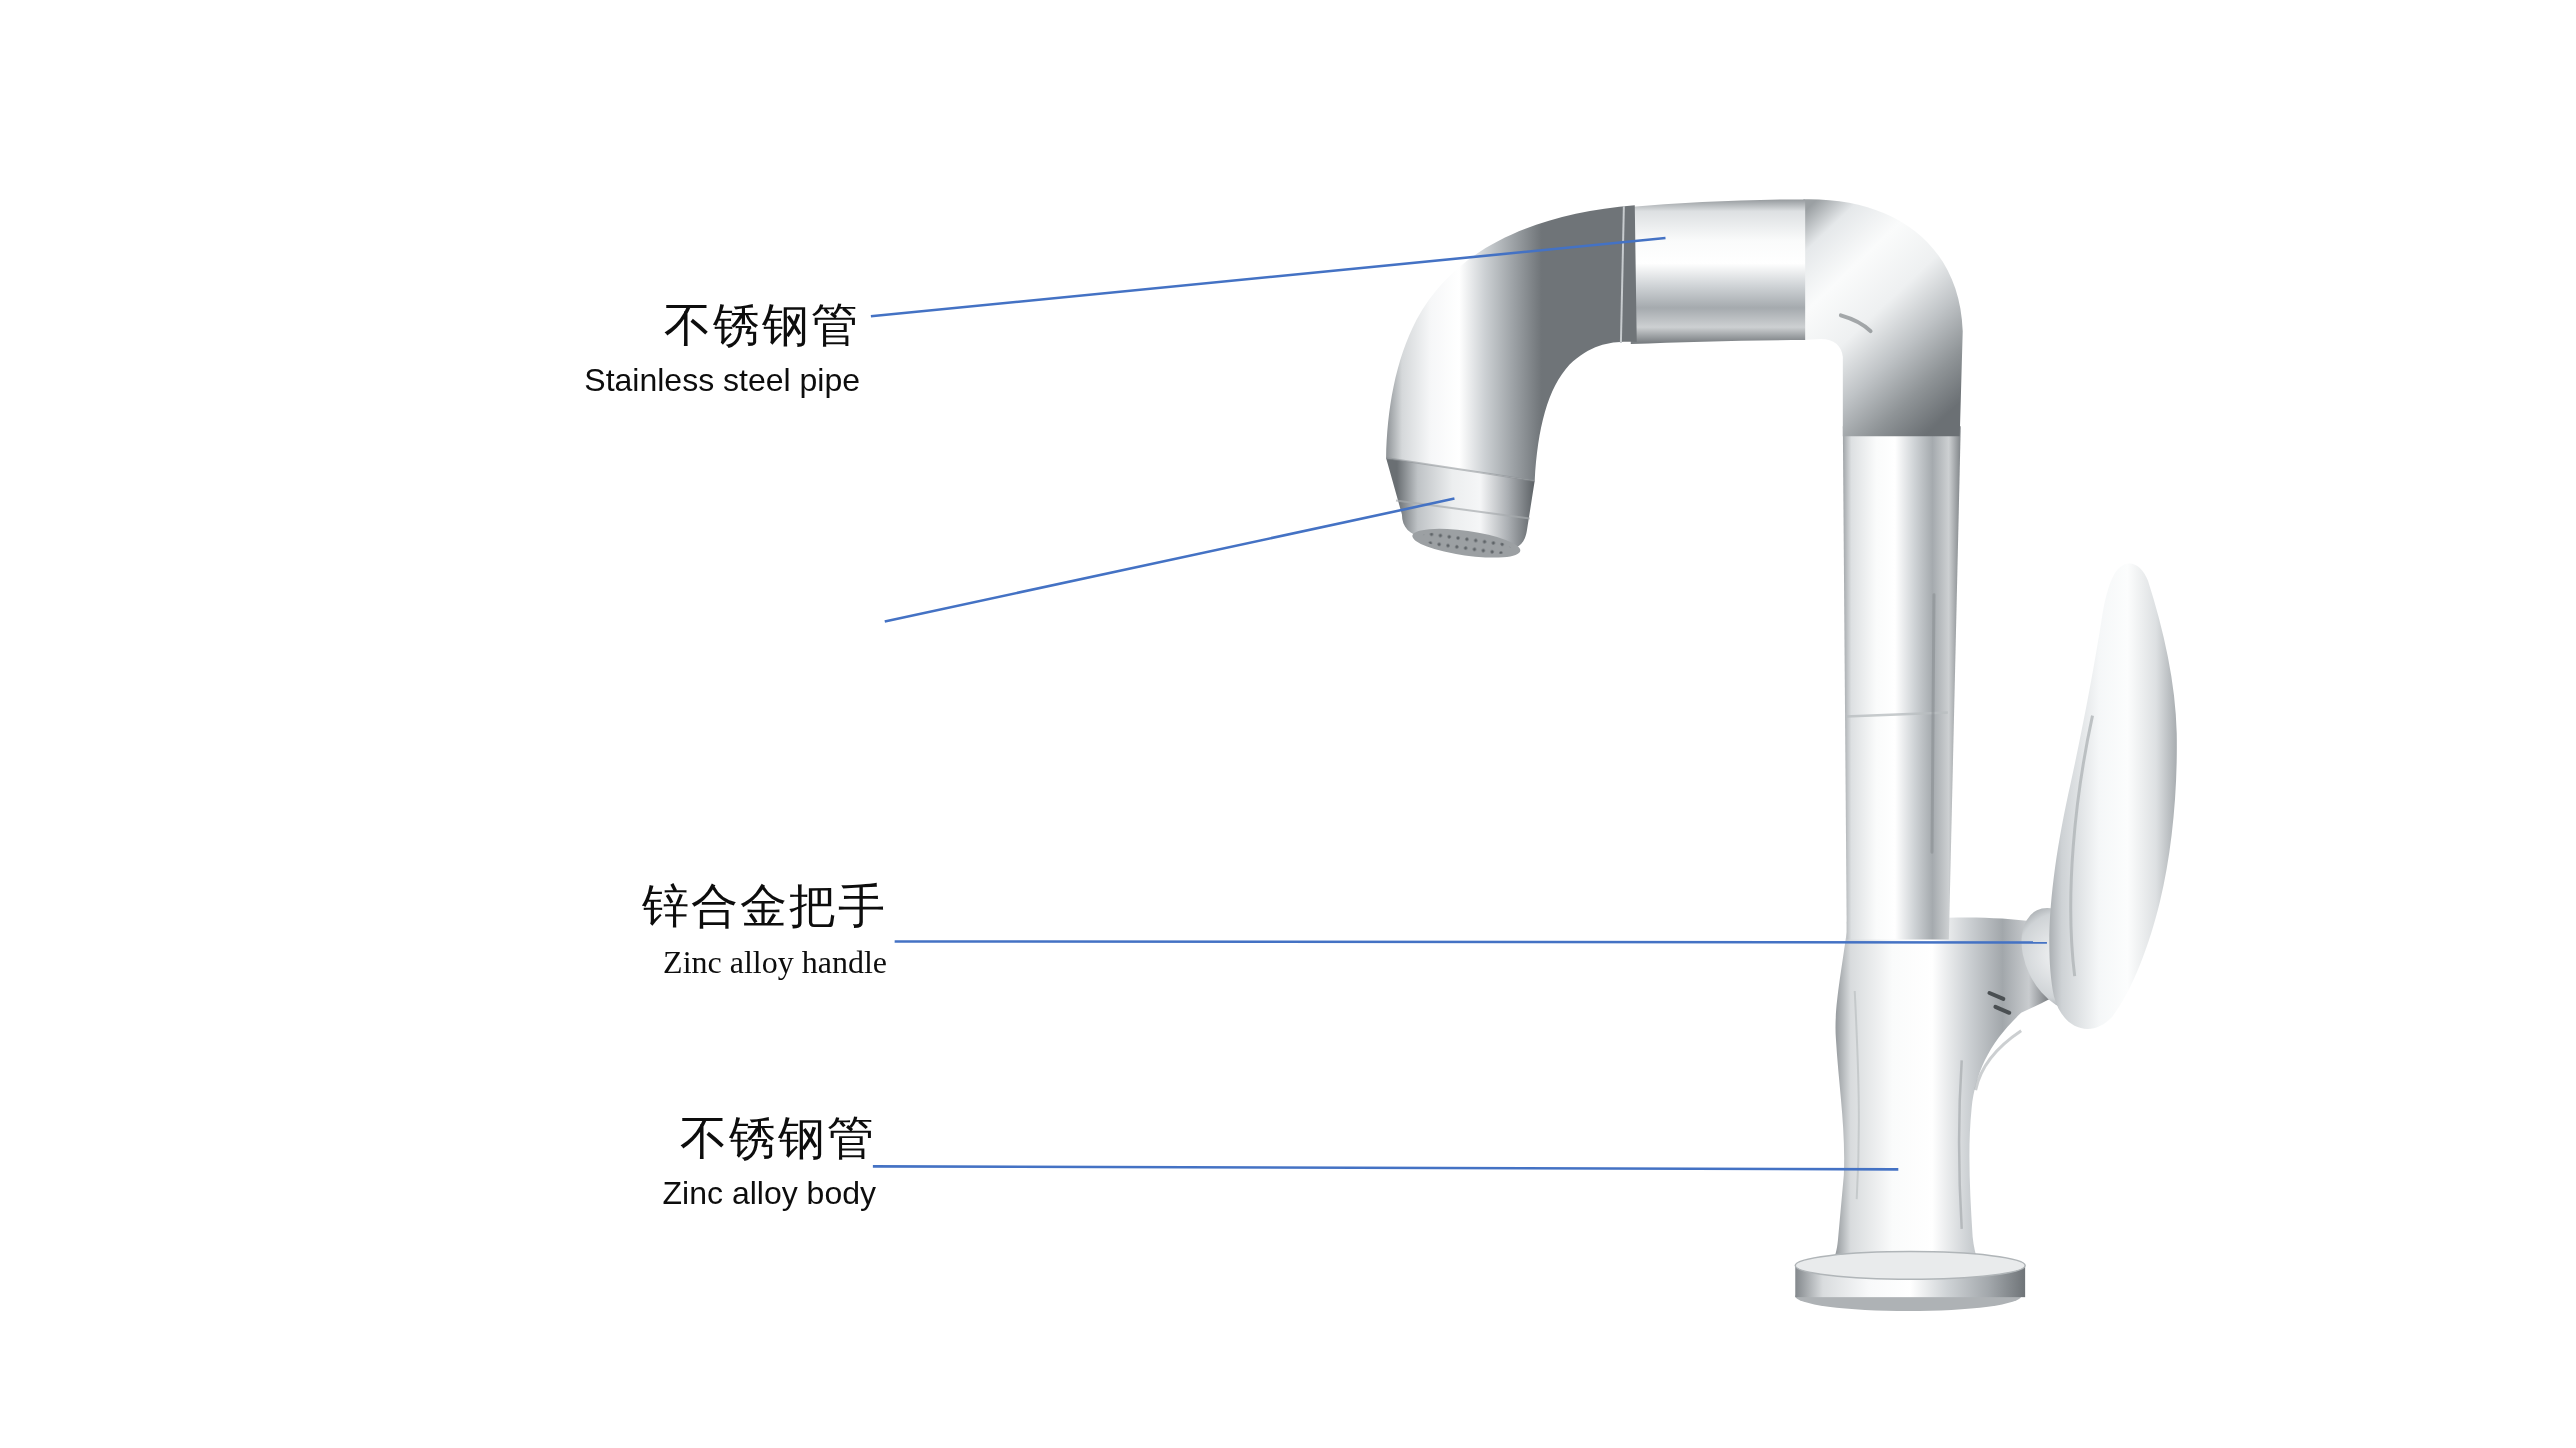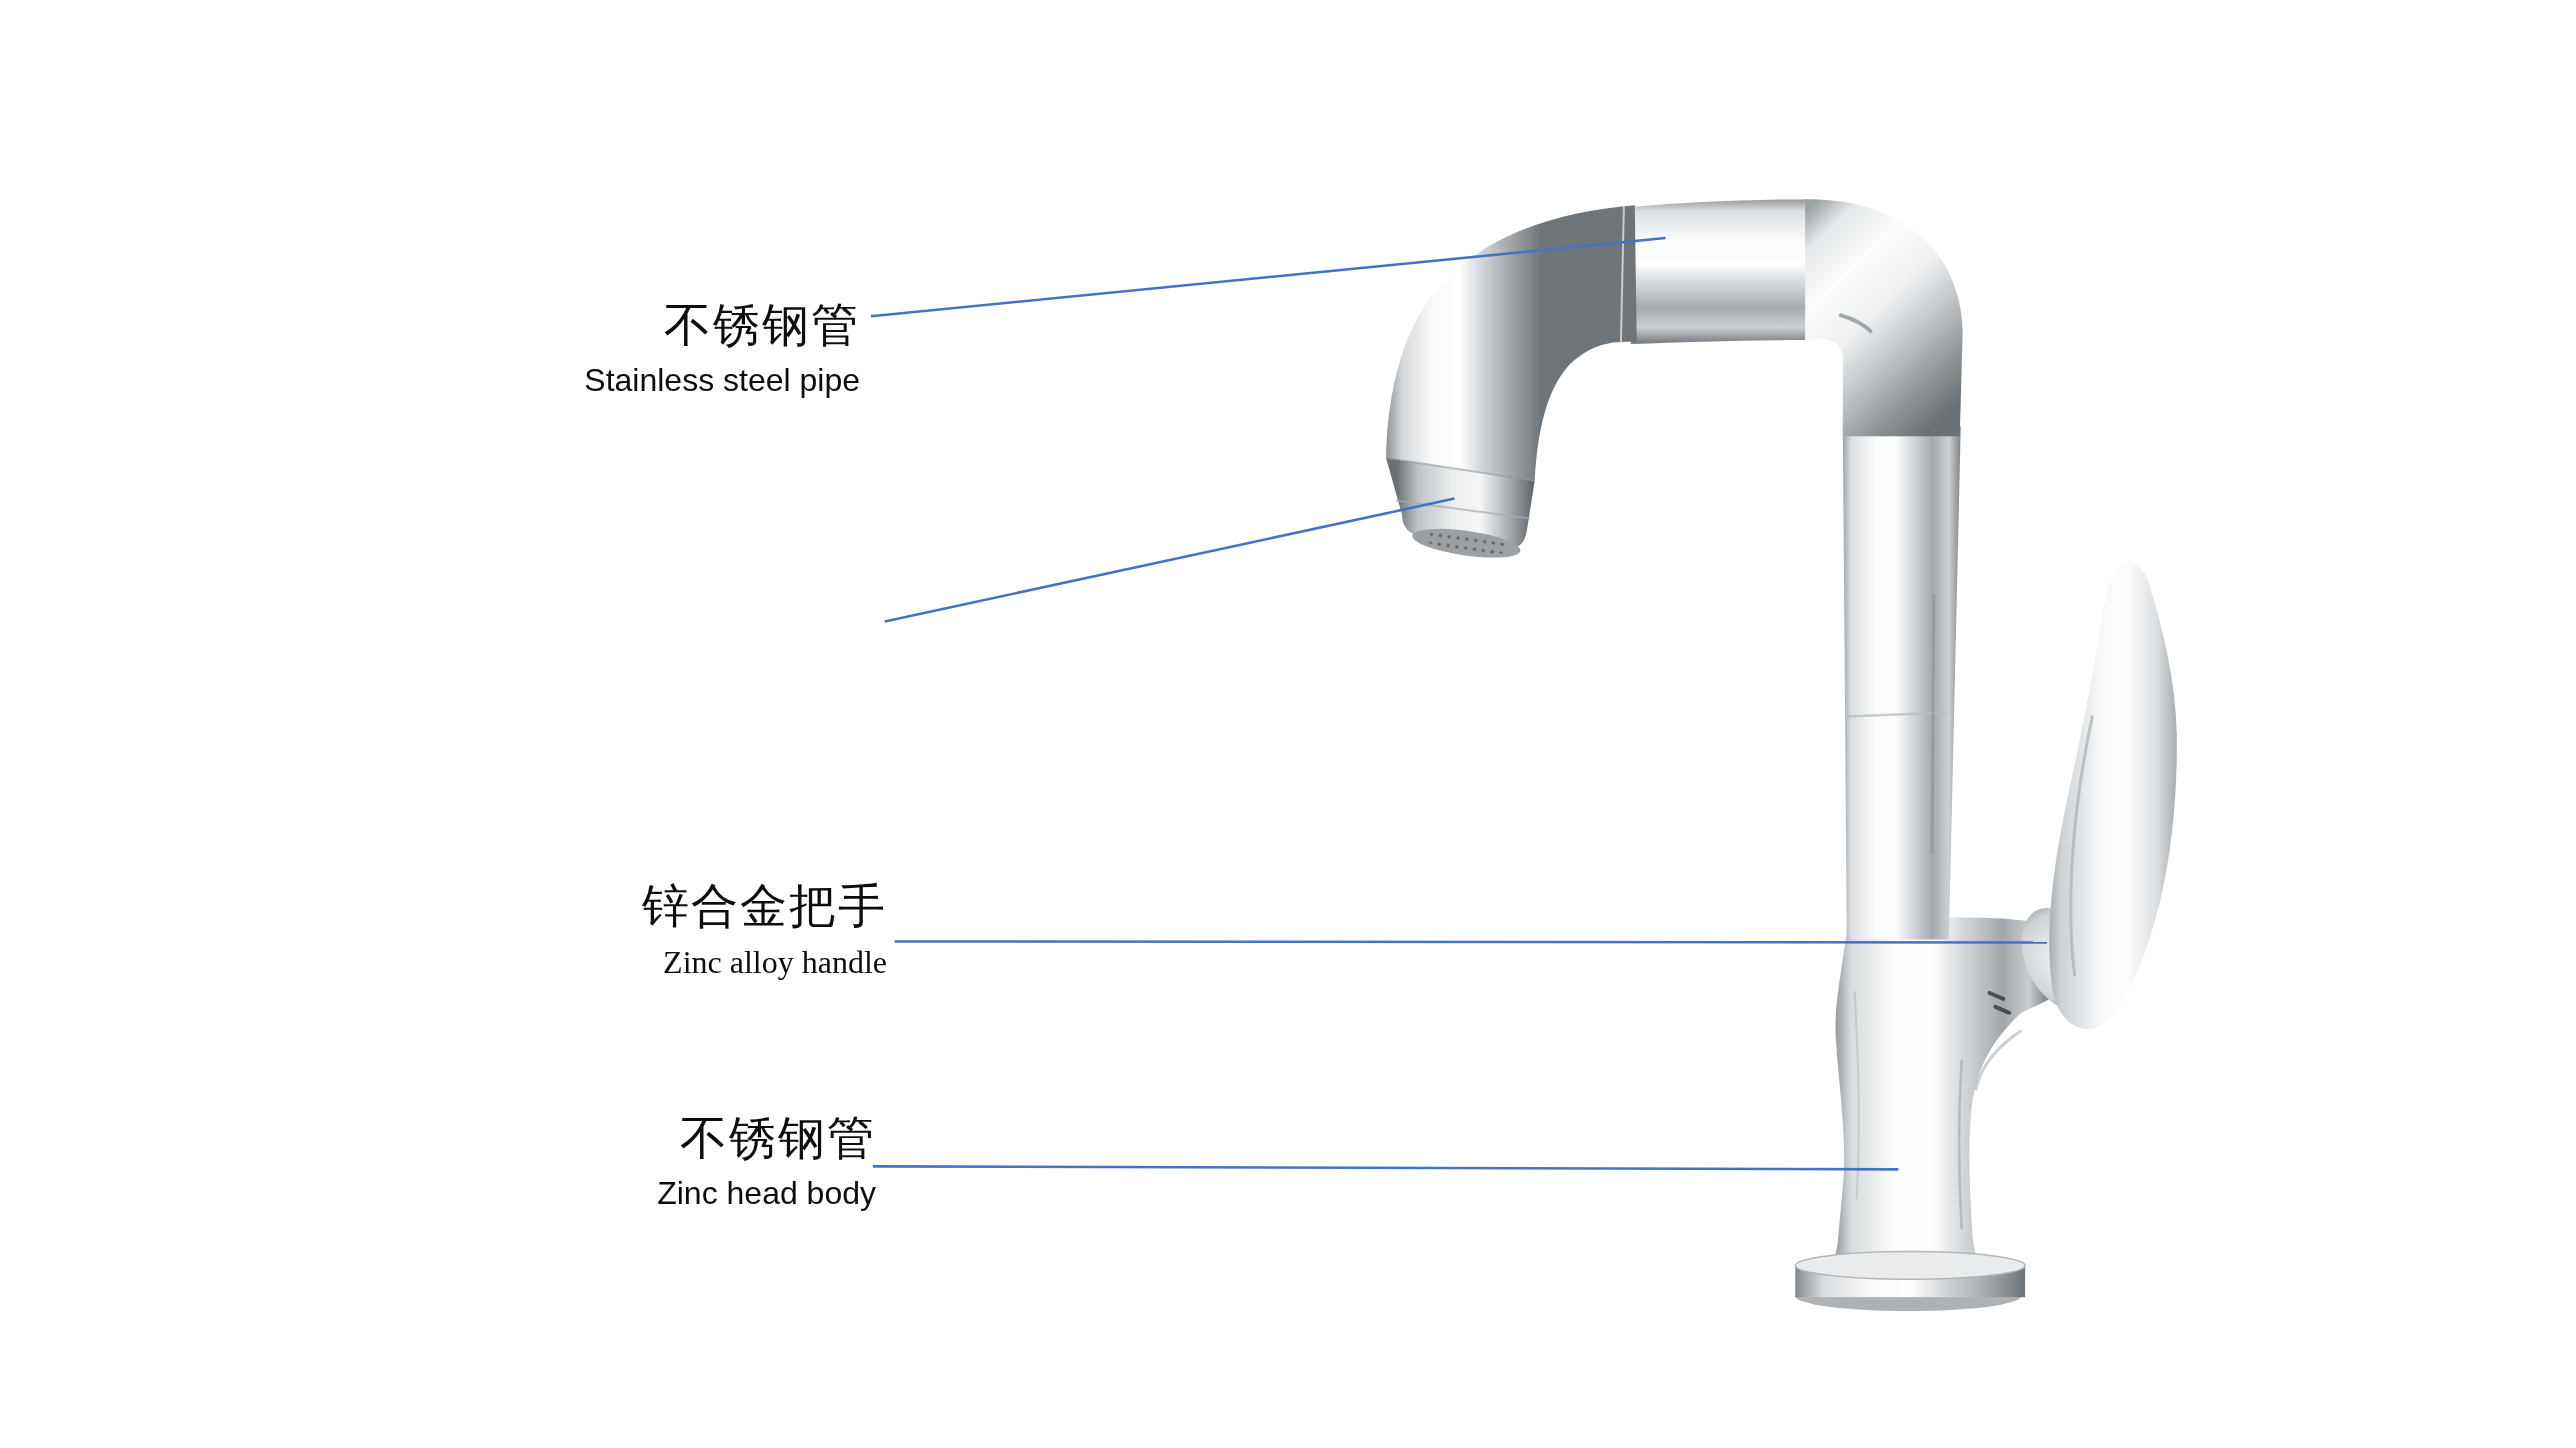--- a/index.html
+++ b/index.html
@@ -210,17 +210,17 @@
   </div>
 
 
   <div class="label" style="right:1689px; top:877px;font-family:Liberation Serif, serif;">
     <div class="zh">锌合金把手</div>
     <div class="en">Zinc alloy handle</div>
   </div>
 
   <div class="label" style="right:1700px; top:1108px;">
     <div class="zh">不锈钢管</div>
-    <div class="en">Zinc head body</div>
+    <div class="en">Zinc alloy body</div>
   </div>
 
 </div>
 
 
 </body></html>

